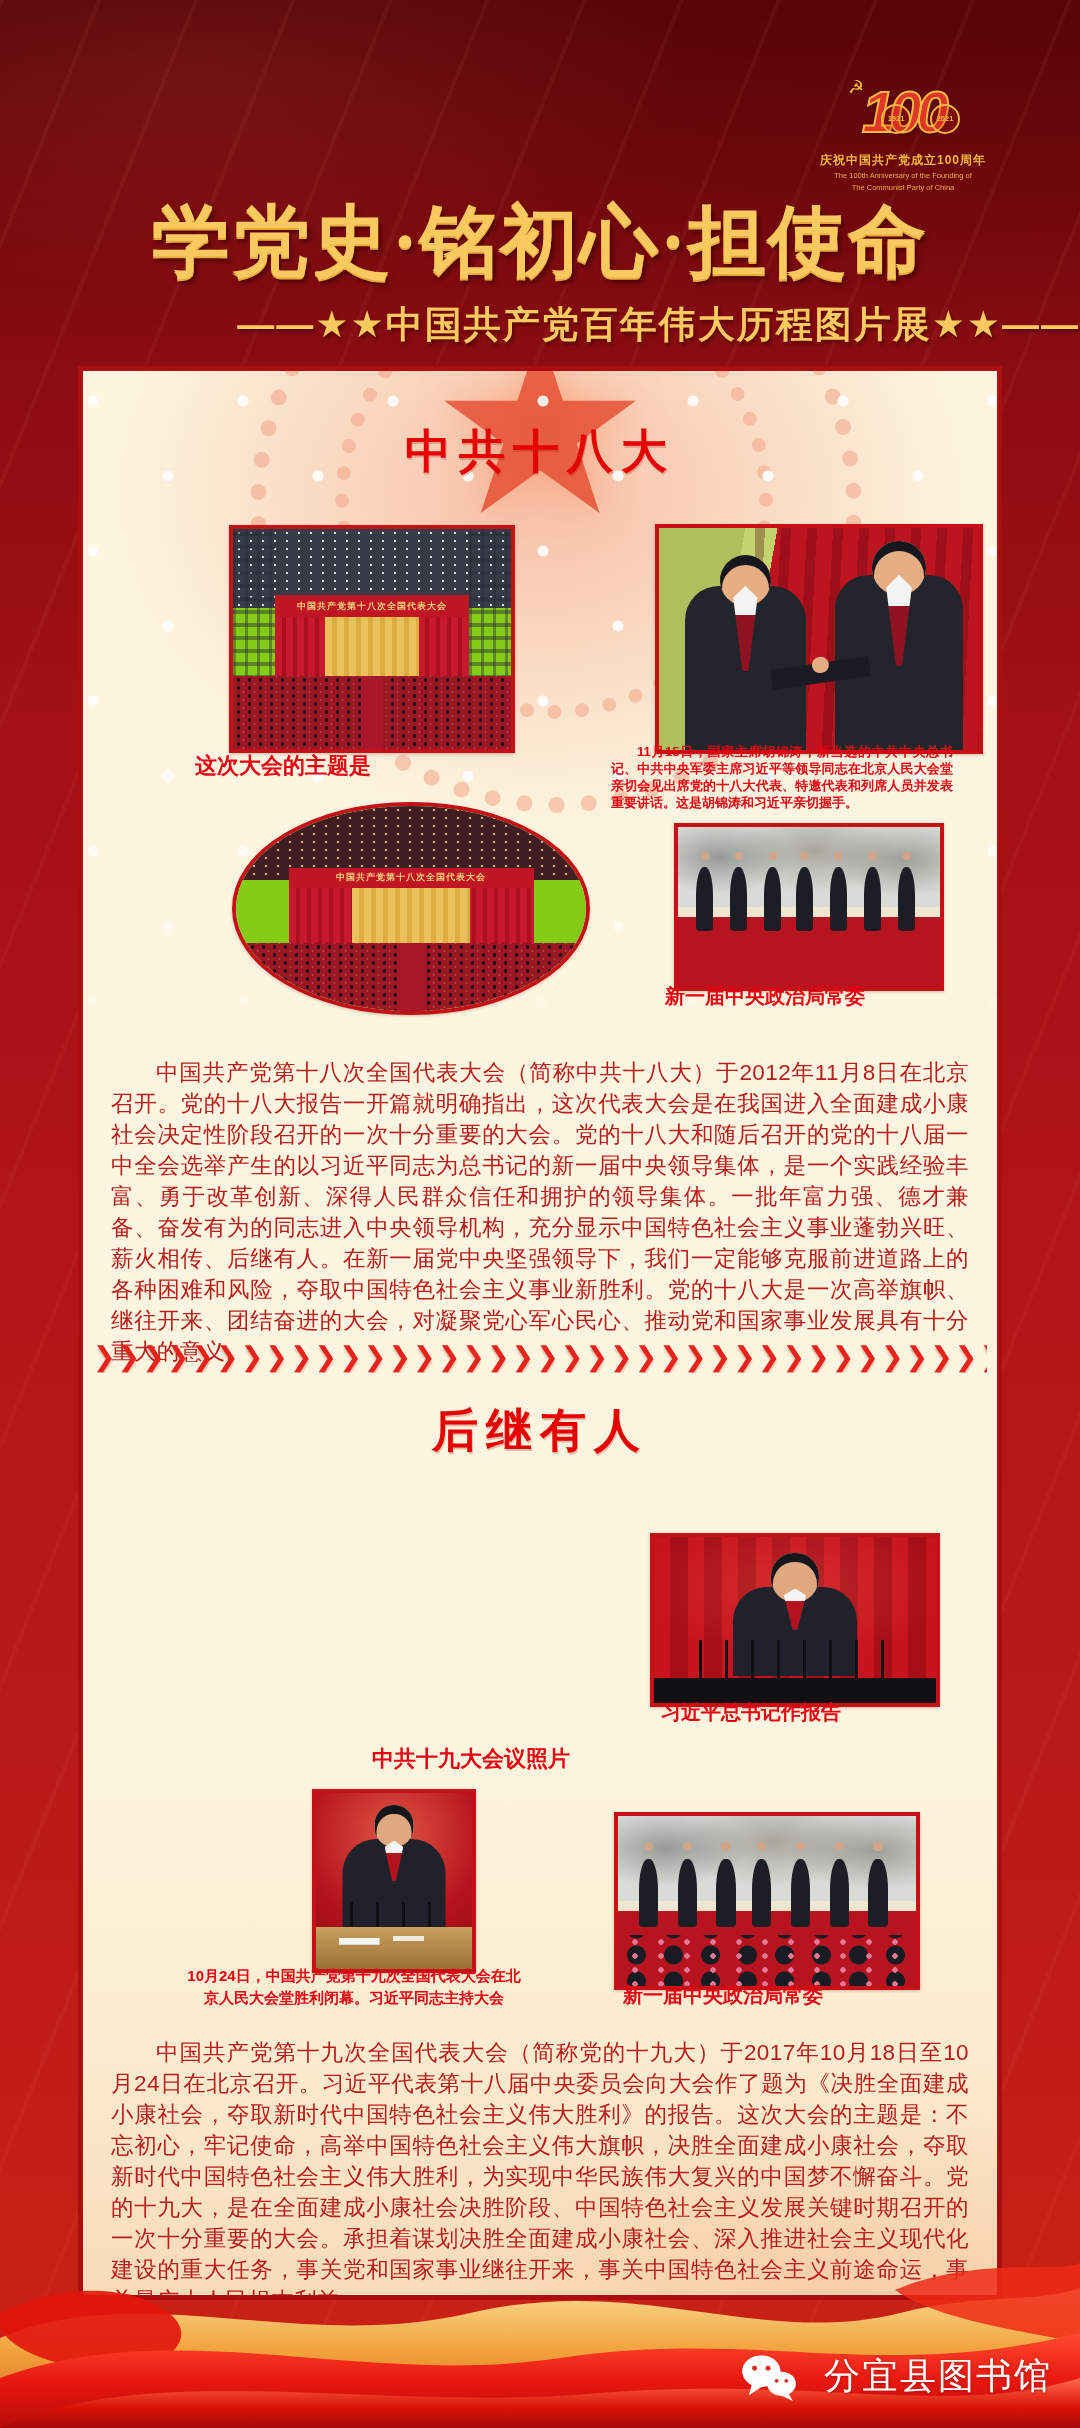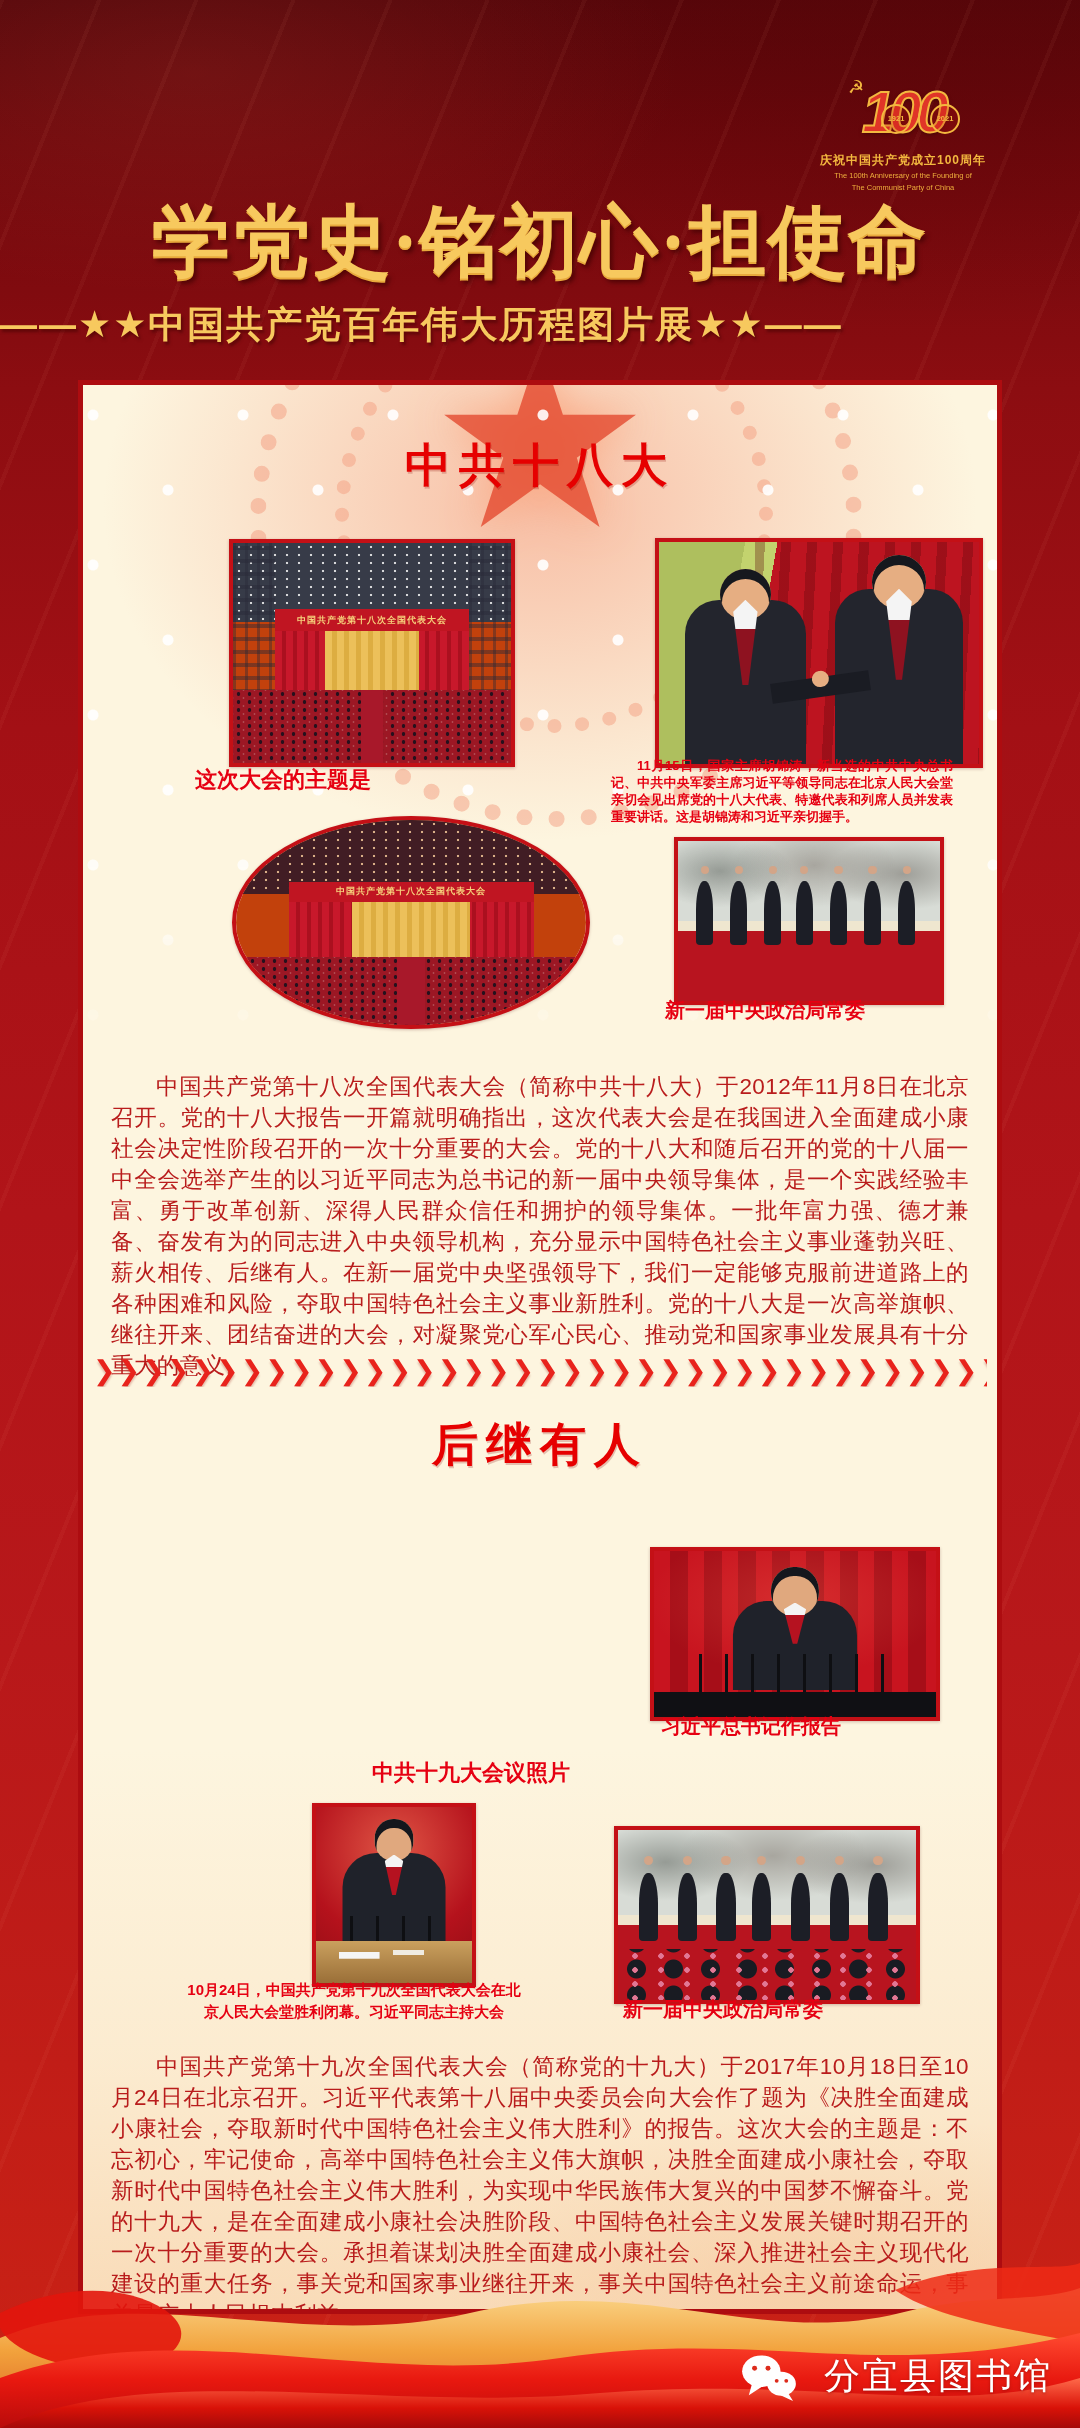--- a/index.html
+++ b/index.html
@@ -21,26 +21,26 @@
     font-size:7.5px;line-height:26px;color:#f3b83f;font-weight:bold;background:rgba(190,20,15,.25);}
   .y1{left:63px;} .y2{left:112px;}
   .logo-cn{margin-top:8px;font-size:12px;font-weight:bold;color:#f3b83f;letter-spacing:1px;white-space:nowrap;}
   .logo-en{font-size:7.5px;color:#eeae3c;line-height:1.3;margin-top:2px;}
 
   
   .title{position:absolute;top:190px;left:0;width:100%;margin:0;text-align:center;z-index:2;
     font-size:78px;font-weight:900;letter-spacing:2px;color:#f7c95e;
     font-family:"Liberation Serif","DejaVu Serif",serif;
     text-shadow:0 2px 0 #e8a93c,3px 5px 4px rgba(60,0,0,.65);}
-  .subtitle{position:absolute;top:300px;left:0;width:100%;text-align:left;z-index:2;
+  .subtitle{position:absolute;top:300px;left:0;width:100%;text-align:right;z-index:2;
     font-size:37px;font-weight:bold;color:#f7c95e;letter-spacing:2px;text-shadow:2px 3px 3px rgba(60,0,0,.5);}
 
   
   .panel{position:absolute;left:78px;top:366px;width:924px;height:1934px;box-sizing:border-box;
-    background:#fdf5df;border:5px solid #ad0c10;overflow:hidden;z-index:2;margin-top:14px;}
+    background:#fdf5df;border:5px solid #ad0c10;overflow:hidden;z-index:2;}
   .decor-tint{position:absolute;top:0;left:0;right:0;height:700px;z-index:0;
     background:radial-gradient(ellipse 560px 430px at 50% 120px,rgba(246,176,150,.8),rgba(248,205,180,.38) 55%,rgba(253,245,223,0) 78%);}
   .decor-ring1{position:absolute;left:50%;top:-170px;width:580px;height:580px;margin-left:-290px;border-radius:50%;
     border:16px dotted rgba(242,150,120,.45);z-index:0;}
   .decor-ring2{position:absolute;left:50%;top:-90px;width:410px;height:410px;margin-left:-205px;border-radius:50%;
     border:14px dotted rgba(244,160,130,.5);z-index:0;}
   .decor-star{position:absolute;top:-70px;left:50%;transform:translateX(-50%);font-size:250px;line-height:1;
     color:rgba(228,74,48,.8);z-index:0;text-shadow:0 0 40px rgba(250,160,120,.8);}
   .decor-dots{position:absolute;top:0;left:0;right:0;height:680px;z-index:0;opacity:.95;
     background-image:radial-gradient(circle,rgba(255,255,255,.95) 5px,rgba(255,255,255,0) 6px),
@@ -81,21 +81,21 @@
   .para{position:absolute;left:28px;width:858px;margin:0;z-index:2;
     font-size:22.5px;line-height:31px;font-weight:400;color:#b91c1c;
     text-align:justify;text-indent:2em;letter-spacing:.4px;}
   .p1{top:686px;} .p2{top:1666px;}
 
   .chev{position:absolute;left:10px;right:10px;top:970px;z-index:2;text-align:center;
     font-size:27px;font-weight:900;color:#e8231c;letter-spacing:2px;
     text-shadow:0 3px 2px rgba(150,20,10,.25);white-space:nowrap;overflow:hidden;}
 
   
-  .hall{position:absolute;inset:0;background:#c2410c;}
+  .hall{position:absolute;inset:0;background:#84cc16;}
   .hall .ceil{position:absolute;left:0;right:0;top:0;height:36%;background-color:#373b48;
     background-image:radial-gradient(circle,rgba(255,255,255,.8) 1px,transparent 1.6px);background-size:12px 8px;}
   .hall .wallL,.hall .wallR{position:absolute;top:0;height:68%;width:15%;
     background:linear-gradient(90deg,#c3b295,#90856f);
     background-image:repeating-linear-gradient(0deg,rgba(40,40,55,.45) 0 4px,transparent 4px 13px),
       repeating-linear-gradient(90deg,rgba(40,40,55,.4) 0 3px,transparent 3px 12px);}
   .hall .wallL{left:0;} .hall .wallR{right:0;}
   .hall .banner{position:absolute;top:30%;left:15%;right:15%;height:10%;background:#c01522;
     color:#f6d27c;display:flex;align-items:center;justify-content:center;
     font-size:9px;font-weight:bold;letter-spacing:1px;white-space:nowrap;overflow:hidden;}

